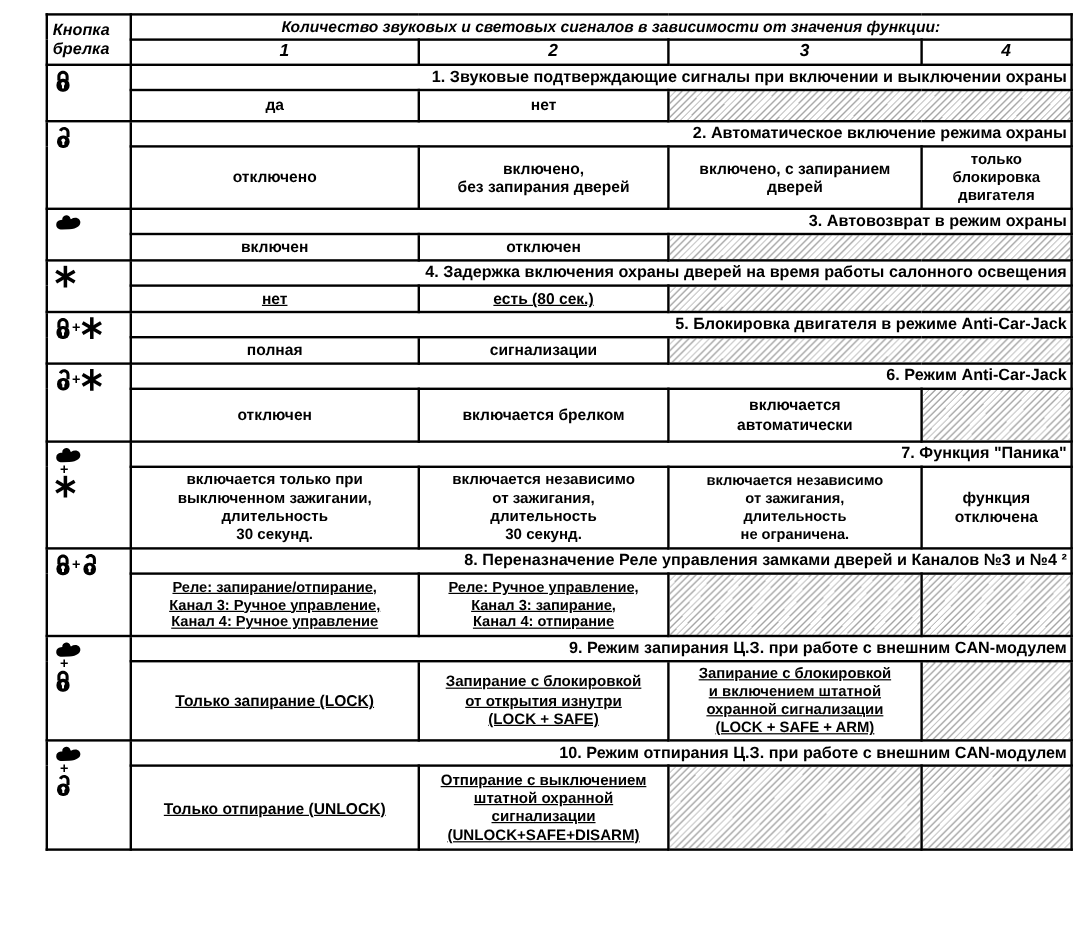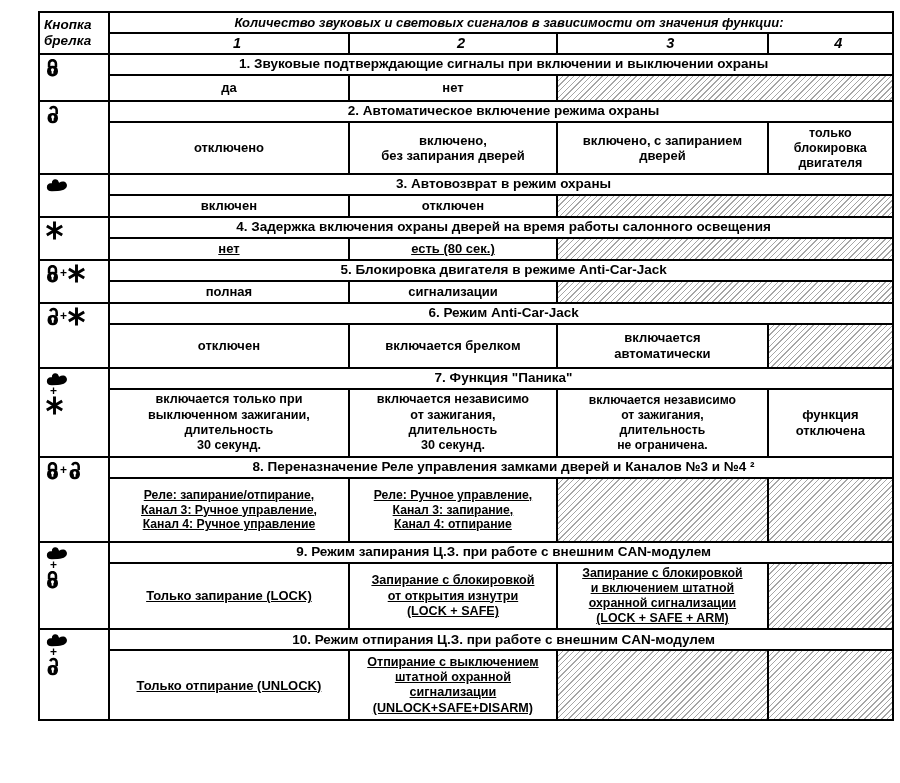--- a/index.html
+++ b/index.html
@@ -16,21 +16,21 @@
   table{border-collapse:collapse;table-layout:fixed;width:100%;margin-top:1px;}
   td{
     border:2px solid #000;padding:1px 3px;font-weight:bold;font-size:13px;
     vertical-align:middle;box-sizing:border-box;overflow:hidden;
   }
   
   .hd{font-style:italic;text-align:center;font-size:13px;line-height:1.2;padding-left:19px;}
   .btnhead{white-space:pre-line;text-align:left;padding-left:4px;font-size:13.5px;}
   .numcell{font-size:14.5px;}
   
-  .fn-title{text-align:center;padding-left:8px;font-size:13.5px;line-height:1.25;}
+  .fn-title{text-align:right;padding-left:8px;font-size:13.5px;line-height:1.25;}
   
   .opt{text-align:center;white-space:pre-line;line-height:1.22;font-size:13px;padding:2px 4px;}
   .u{text-decoration:underline;}
   .hatch{
     background:repeating-linear-gradient(135deg,#ffffff 0px,#ffffff 3px,#a6a6a6 3px,#a6a6a6 4px);
   }
   
   .icon-cell{vertical-align:top;padding:3px 2px 2px 5px;}
   .icons-row{display:flex;flex-direction:row;align-items:center;gap:1px;}
   .icons-col{display:flex;flex-direction:column;align-items:flex-start;gap:0px;}
@@ -249,21 +249,21 @@
               <svg width="15" height="19" viewBox="0 0 18 23">
     <path fill="#000" d="M15.6 11 V6.3 C15.6 3.2 13.2 0.9 10.1 0.9 C7.7 0.9 5.7 2.3 4.9 4.4 L7.8 5.6 C8.2 4.5 9.1 3.9 10.1 3.9 C11.5 3.9 12.5 5 12.5 6.3 V11 Z"></path>
     <rect fill="#000" x="3" y="9.6" width="12.6" height="12.6" rx="5.8"></rect>
     <circle fill="#fff" cx="9.3" cy="14.4" r="1.9"></circle>
     <rect fill="#fff" x="8.3" y="15.3" width="2" height="3.8"></rect>
   </svg>
             </span>
           </td>
       <td colspan="4" class="fn-title">8. Переназначение Реле управления замками дверей и Каналов №3 и №4 ²</td>
     </tr>
-    <tr style="height:64px">
+    <tr style="height:52px">
       <td class="opt u" style="font-size:12.2px">Реле: запирание/отпирание,
 Канал 3: Ручное управление,
 Канал 4: Ручное управление</td>
       <td class="opt u" style="font-size:12.2px">Реле: Ручное управление,
 Канал 3: запирание,
 Канал 4: отпирание</td>
       <td class="hatch"></td>
       <td class="hatch"></td>
     </tr>
 

